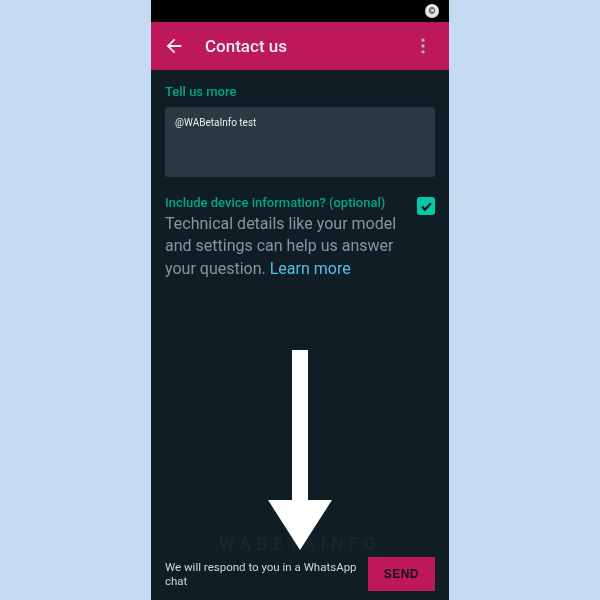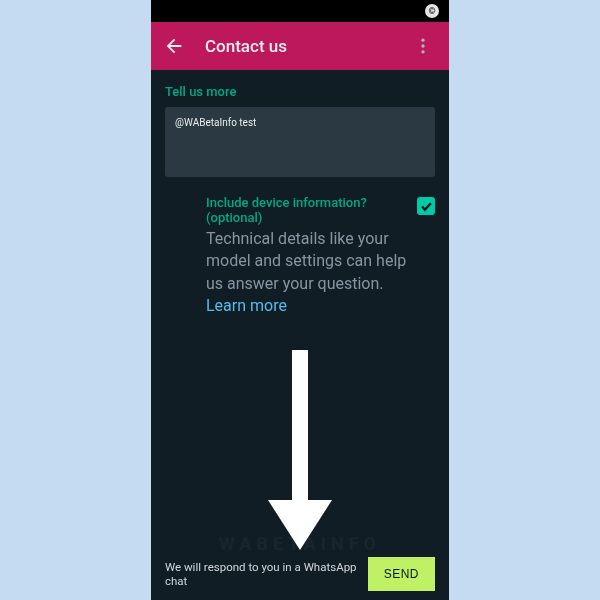--- a/index.html
+++ b/index.html
@@ -81,21 +81,21 @@
       resize: none;
       font-family: inherit;
       outline: none;
     }
     .device-row {
       display: flex;
       align-items: flex-start;
       margin-top: 18px;
       gap: 10px;
     }
-    .device-text { flex: 1; margin-left: 41px; }
+    .device-text { flex: 1; }
     .device-heading {
       color: #00a884;
       font-size: 13px;
       font-weight: 500;
       margin-bottom: 3px;
     }
     .device-desc {
       color: #8696a0;
       font-size: 16px;
       line-height: 1.4;
@@ -127,25 +127,25 @@
       justify-content: flex-end;
       padding: 0 14px;
       gap: 10px;
     }
     .footer-text {
       color: #d1d7db;
       font-size: 11.5px;
       flex: 1;
     }
     .send-btn {
-      background: #bef264;
+      background: #be185d;
       color: #0d1418;
       border: none;
       font-size: 12px;
-      font-weight: 400;
+      font-weight: 700;
       padding: 10px 16px;
       letter-spacing: 0.5px;
       cursor: pointer;
     }
     .watermark {
       position: absolute;
       bottom: 46px;
       left: 50%;
       transform: translateX(-50%);
       color: rgba(180,190,195,0.05);

